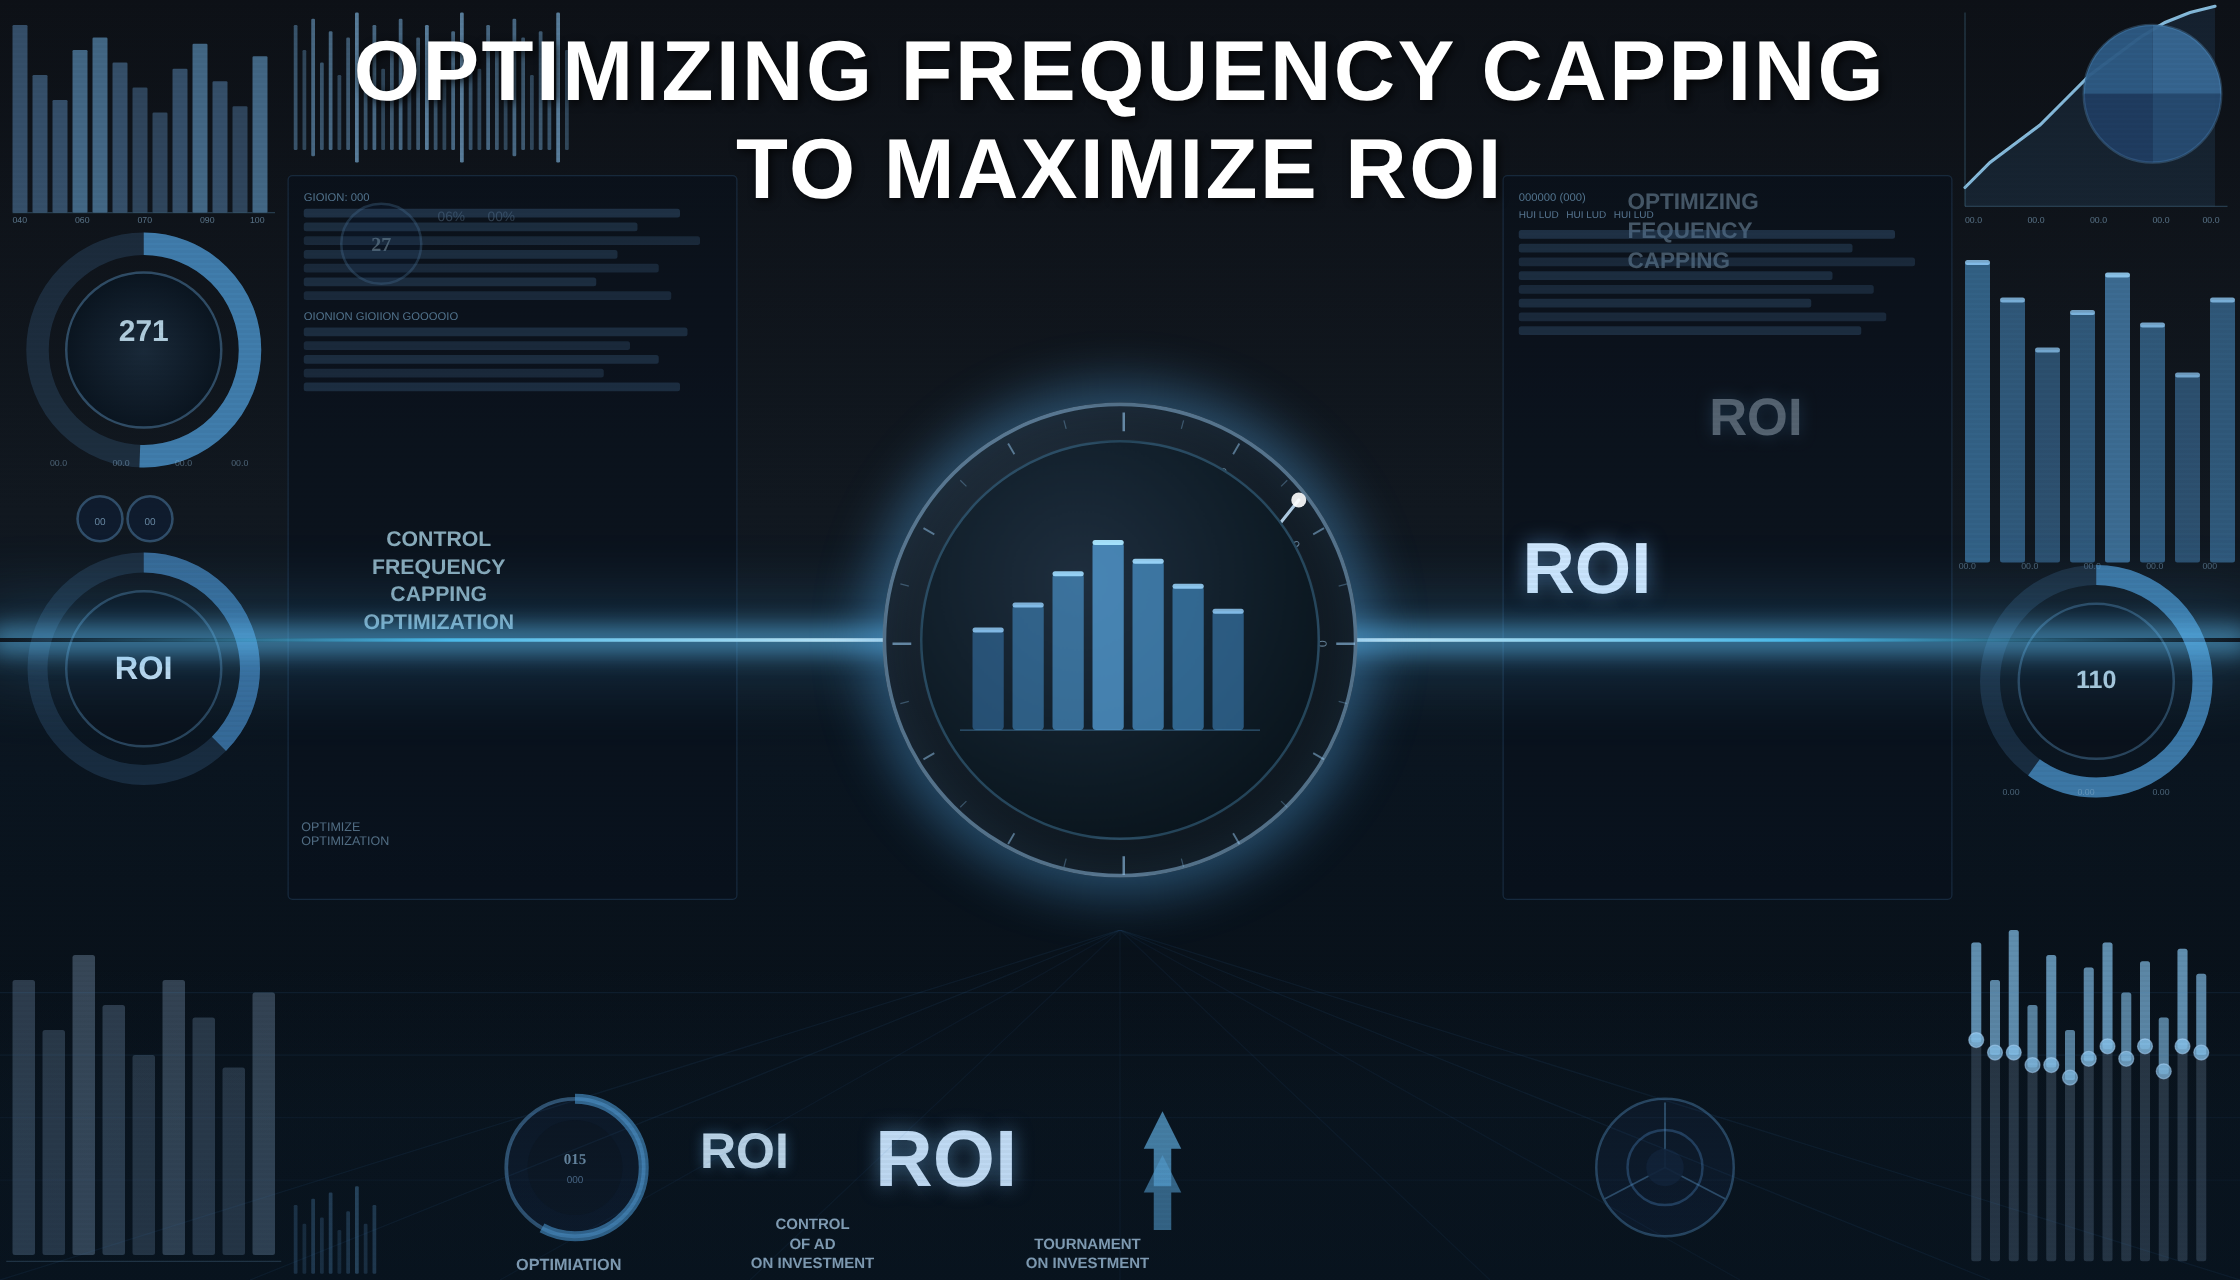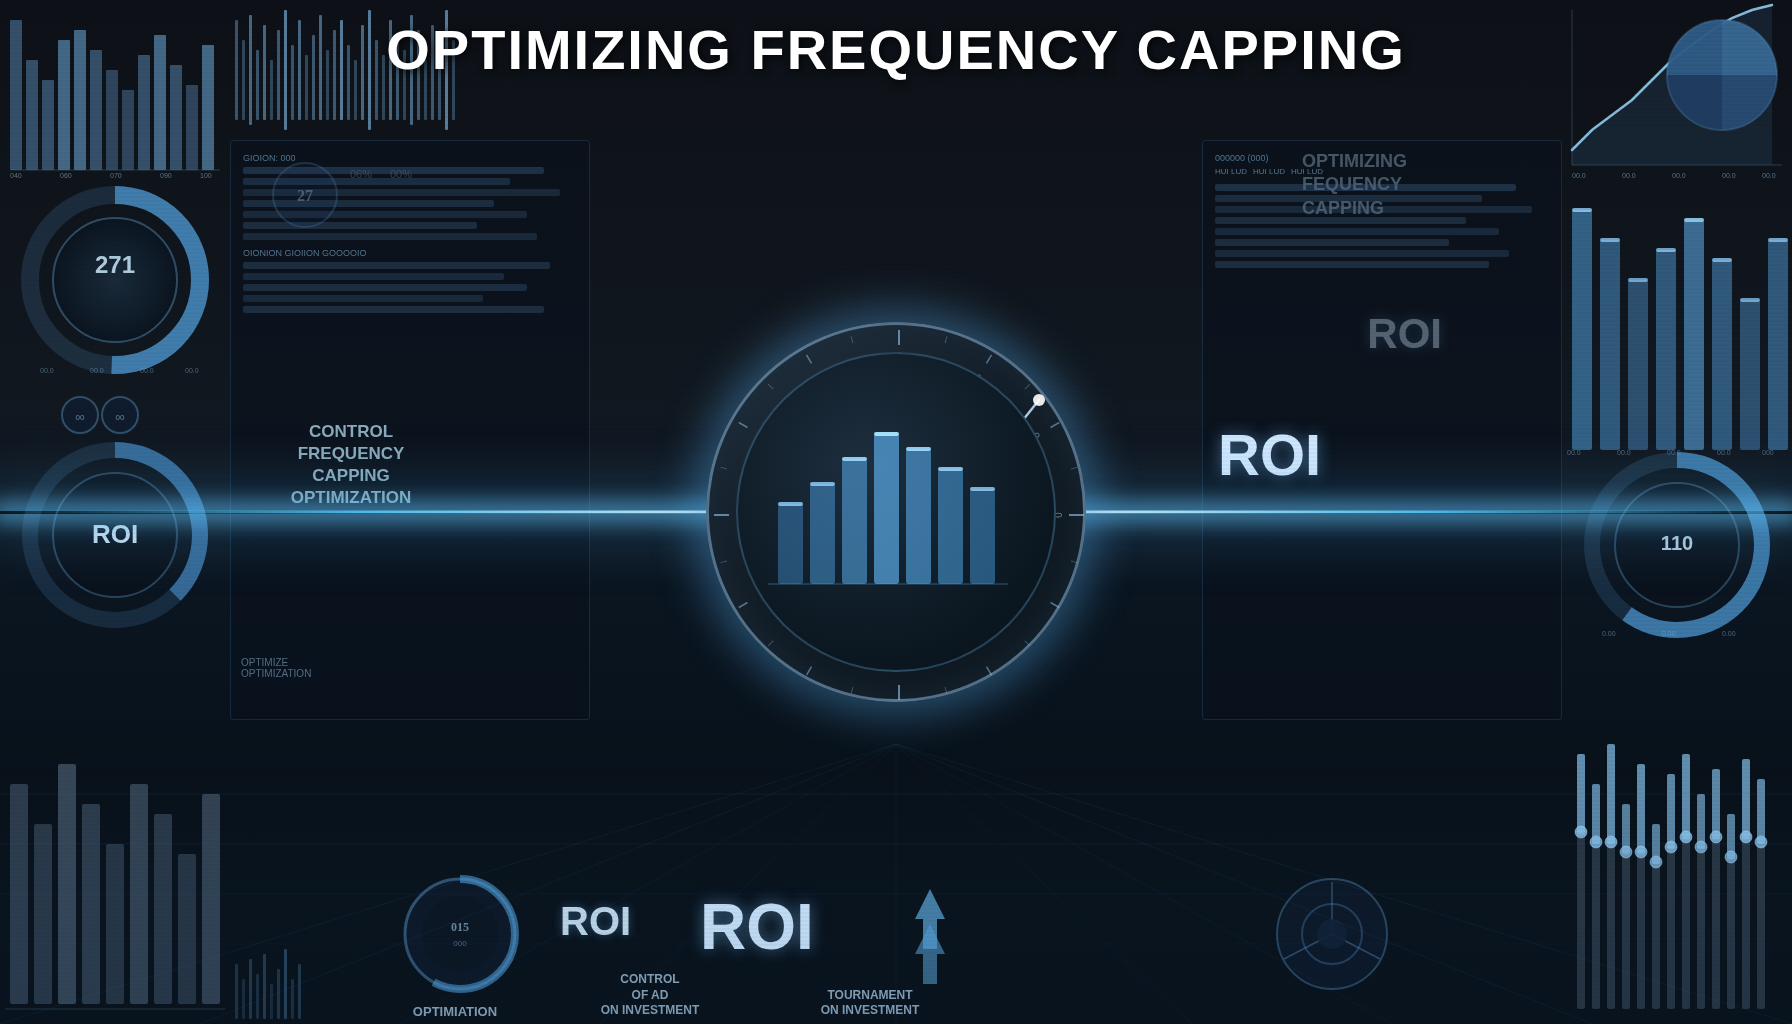--- a/index.html
+++ b/index.html
@@ -33,21 +33,21 @@
     }
 
     
     .main-title {
       position: absolute;
       top: 18px;
       left: 50%;
       transform: translateX(-50%);
       text-align: center;
       color: #ffffff;
-      font-size: 56px;
+      font-size: 68px;
       font-weight: 900;
       font-family: 'Arial Black', Arial, sans-serif;
       text-transform: uppercase;
       letter-spacing: 2px;
       line-height: 1.15;
       text-shadow: 2px 2px 8px rgba(0,0,0,0.8);
       z-index: 20;
       white-space: nowrap;
     }
 
@@ -140,20 +140,21 @@
       <line x1="896" y1="0" x2="1392" y2="280" stroke="rgba(60,120,180,0.08)" stroke-width="1"></line>
       <line x1="896" y1="0" x2="1592" y2="280" stroke="rgba(60,120,180,0.1)" stroke-width="1"></line>
       <line x1="896" y1="0" x2="1792" y2="280" stroke="rgba(60,120,180,0.1)" stroke-width="1"></line>
     </svg>
   </div>
 
   <div class="light-beam"></div>
 
   <div class="main-title">
     <div>OPTIMIZING FREQUENCY CAPPING</div>
+    <div>TO MAXIMIZE ROI</div>
   </div>
 
   <div style="position:absolute;left:0;top:0;width:230px;height:180px;">
     <svg width="230" height="180" viewBox="0 0 230 180">
 
       <rect x="10" y="20" width="12" height="150" fill="rgba(80,120,160,0.6)" rx="1"></rect>
       <rect x="26" y="60" width="12" height="110" fill="rgba(80,120,160,0.6)" rx="1"></rect>
       <rect x="42" y="80" width="12" height="90" fill="rgba(80,120,160,0.6)" rx="1"></rect>
       <rect x="58" y="40" width="12" height="130" fill="rgba(90,140,180,0.7)" rx="1"></rect>
       <rect x="74" y="30" width="12" height="140" fill="rgba(90,140,180,0.7)" rx="1"></rect>

